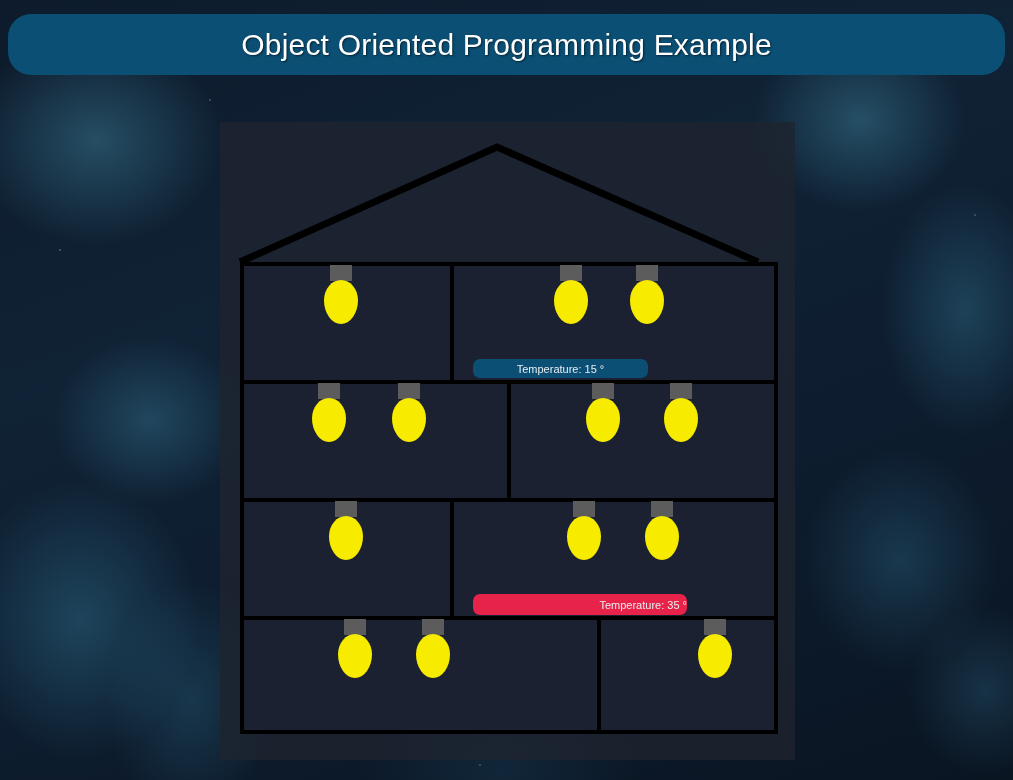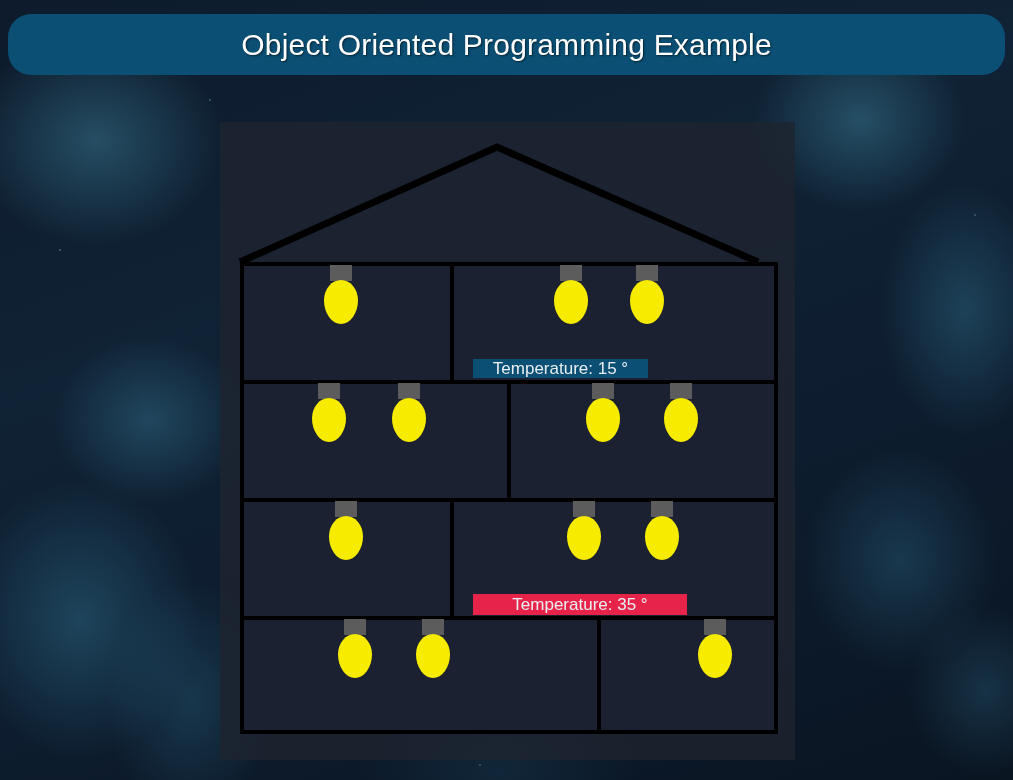--- a/index.html
+++ b/index.html
@@ -91,22 +91,23 @@
     border-radius:50% 50% 50% 50% / 46% 46% 54% 54%;
     margin-top:-1px;
   }
 
   
   .temp-label {
     position:absolute;
     height:19px;
     display:flex; align-items:center; justify-content:center;
     color:#e8eef2;
-    font-size:17px;
+    font-size:11px;
     white-space:nowrap;
+    border-radius:7px;
   }
   .temp-cold { background:#0b4f74; }
   .temp-hot  { background:#e8234a; }
 </style>
 </head>
 <body>
 
 <div id="bg"></div>
 
 <div id="title-bar">
@@ -173,21 +174,21 @@
 
     <div class="room" style="left:210px; top:236px; width:328px; height:122px;">
       <div class="bulb" style="left:113px; top:-1px;">
         <div class="socket"></div>
         <div class="glass"></div>
       </div>
       <div class="bulb" style="left:191px; top:-1px;">
         <div class="socket"></div>
         <div class="glass"></div>
       </div>
-      <div class="temp-label temp-hot" style="left:19px; top:92px; width:214px; height:21px;">
+      <div class="temp-label temp-hot" style="left:19px; top:92px; width:214px; height:21px;justify-content:flex-end;">
         <span>Temperature: 35 °</span>
       </div>
     </div>
 
     <div class="room" style="left:0px; top:354px; width:361px; height:118px;">
       <div class="bulb" style="left:94px; top:-1px;">
         <div class="socket"></div>
         <div class="glass"></div>
       </div>
       <div class="bulb" style="left:172px; top:-1px;">

